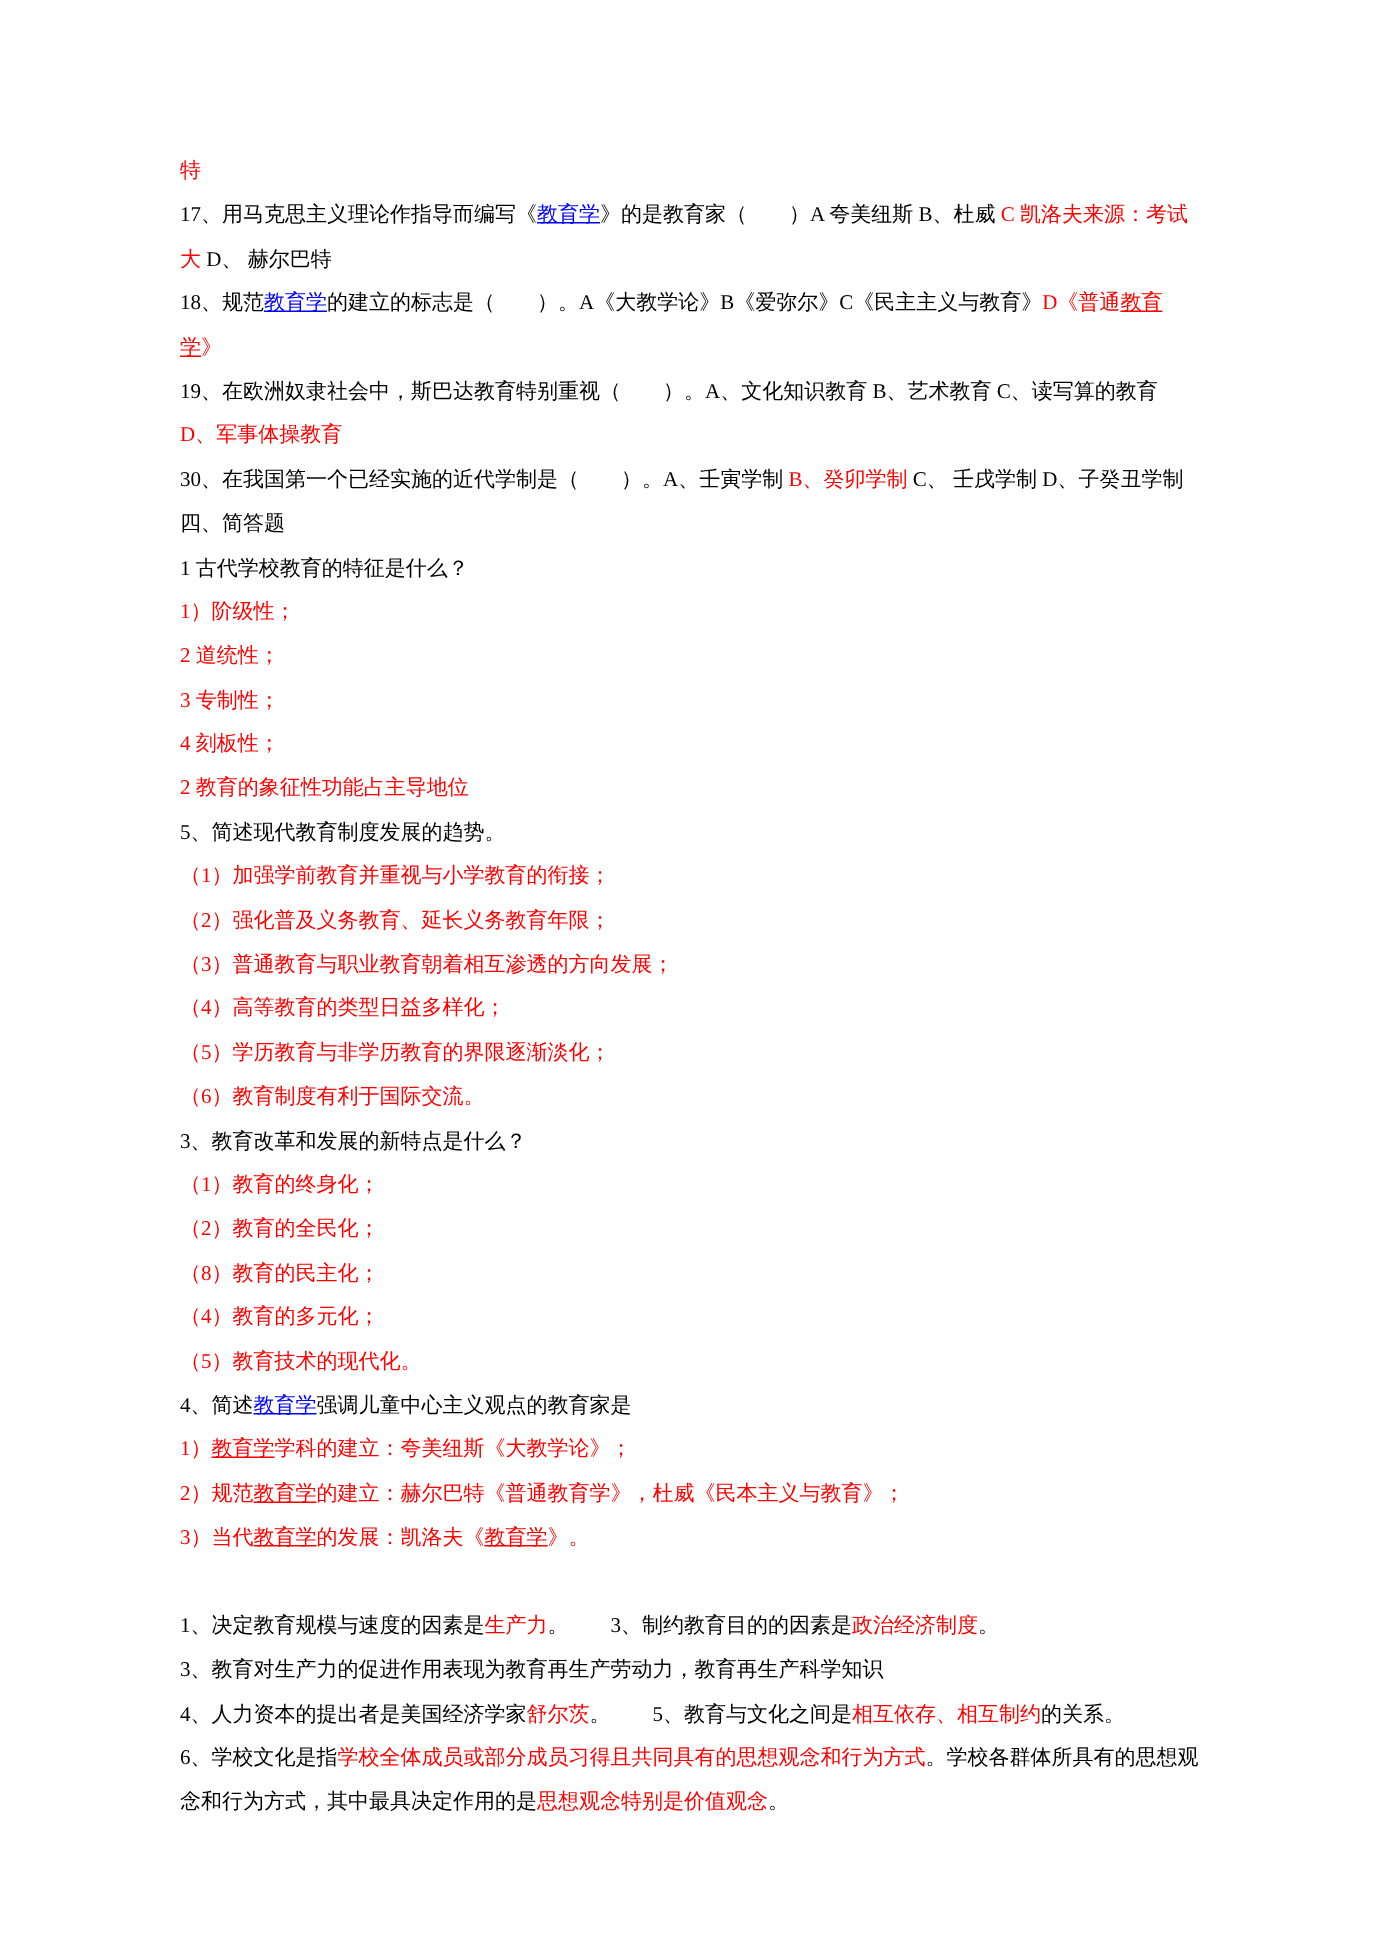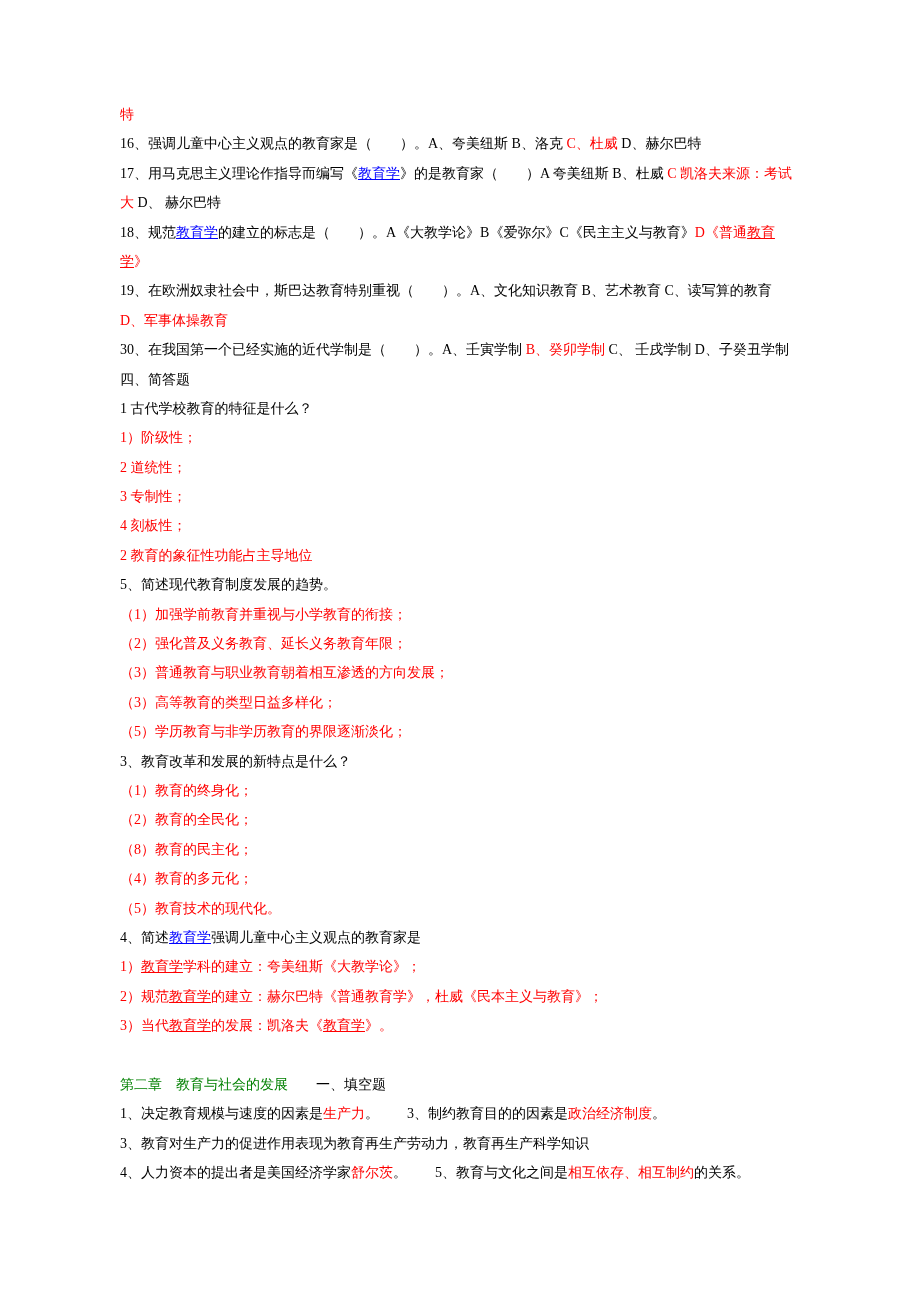--- a/index.html
+++ b/index.html
@@ -31,23 +31,20 @@
     text-decoration: underline;
   }
 </style>
 </head>
 <body>
 
 <div class="page">
 
   <span class="line red">特</span>
 
-  <span class="line">
-    <span>16、强调儿童中心主义观点的教育家是（　　）。A、夸美纽斯 B、洛克 </span><span class="red">C、杜威 </span><span>D、赫尔巴特</span>
-  </span>
 
   <span class="line">
     <span>17、用马克思主义理论作指导而编写《</span><span class="link">教育学</span><span>》的是教育家（　　）A 夸美纽斯 B、杜威 </span><span class="red">C 凯洛夫来源：考试大 </span><span>D、 赫尔巴特</span>
   </span>
 
   <span class="line">
     <span>18、规范</span><span class="link">教育学</span><span>的建立的标志是（　　）。A《大教学论》B《爱弥尔》C《民主主义与教育》</span><span class="red">D《普通</span><span class="link red">教育学</span><span class="red">》</span>
   </span>
 
   <span class="line">
@@ -64,22 +61,23 @@
   <span class="line red">1）阶级性；</span>
   <span class="line red">2 道统性；</span>
   <span class="line red">3 专制性；</span>
   <span class="line red">4 刻板性；</span>
   <span class="line red">2 教育的象征性功能占主导地位</span>
 
   <span class="line">5、简述现代教育制度发展的趋势。</span>
   <span class="line red">（1）加强学前教育并重视与小学教育的衔接；</span>
   <span class="line red">（2）强化普及义务教育、延长义务教育年限；</span>
   <span class="line red">（3）普通教育与职业教育朝着相互渗透的方向发展；</span>
-  <span class="line red">（3）高等教育的类型日益多样化；</span>
+  <span class="line red">（4）高等教育的类型日益多样化；</span>
   <span class="line red">（5）学历教育与非学历教育的界限逐渐淡化；</span>
+  <span class="line red">（6）教育制度有利于国际交流。</span>
 
   <span class="line">3、教育改革和发展的新特点是什么？</span>
   <span class="line red">（1）教育的终身化；</span>
   <span class="line red">（2）教育的全民化；</span>
   <span class="line red">（8）教育的民主化；</span>
   <span class="line red">（4）教育的多元化；</span>
   <span class="line red">（5）教育技术的现代化。</span>
 
   <span class="line">
     <span>4、简述</span><span class="link">教育学</span><span>强调儿童中心主义观点的教育家是</span>
@@ -92,28 +90,28 @@
   <span class="line red">
     <span>2）规范</span><span class="link red">教育学</span><span>的建立：赫尔巴特《普通教育学》，杜威《民本主义与教育》；</span>
   </span>
 
   <span class="line red">
     <span>3）当代</span><span class="link red">教育学</span><span>的发展：凯洛夫《</span><span class="link red">教育学</span><span>》。</span>
   </span>
 
   <br>
 
-  <span class="line">
-    <span class="green">第二章　教育与社会的发展</span><span>　　一、填空题</span>
-  </span>
 
   <span class="line">
     <span>1、决定教育规模与速度的因素是</span><span class="red">生产力</span><span>。　　3、制约教育目的的因素是</span><span class="red">政治经济制度</span><span>。</span>
   </span>
 
   <span class="line">3、教育对生产力的促进作用表现为教育再生产劳动力，教育再生产科学知识</span>
 
   <span class="line">
     <span>4、人力资本的提出者是美国经济学家</span><span class="red">舒尔茨</span><span>。　　5、教育与文化之间是</span><span class="red">相互依存、相互制约</span><span>的关系。</span>
   </span>
 
+  <span class="line">
+    <span>6、学校文化是指</span><span class="red">学校全体成员或部分成员习得且共同具有的思想观念和行为方式</span><span>。学校各群体所具有的思想观念和行为方式，其中最具决定作用的是</span><span class="red">思想观念特别是价值观念</span><span>。</span>
+  </span>
 
 </div>
 
 </body></html>

